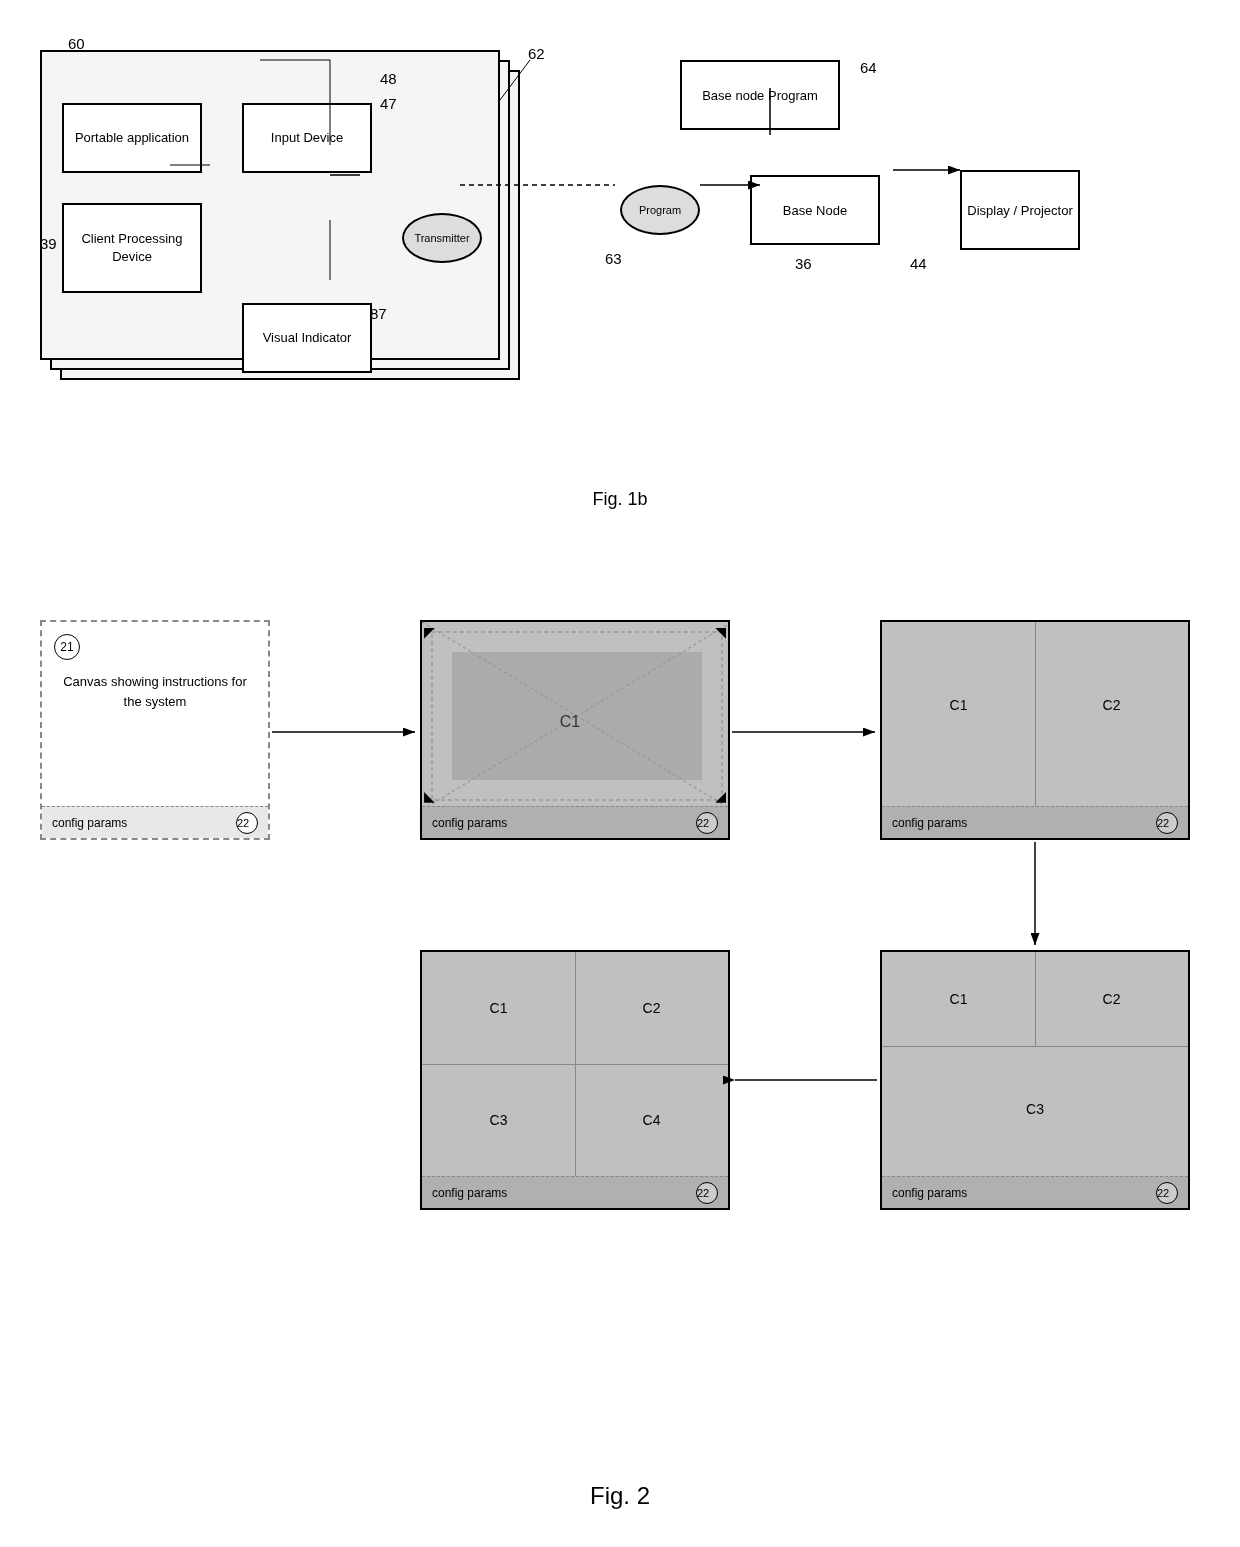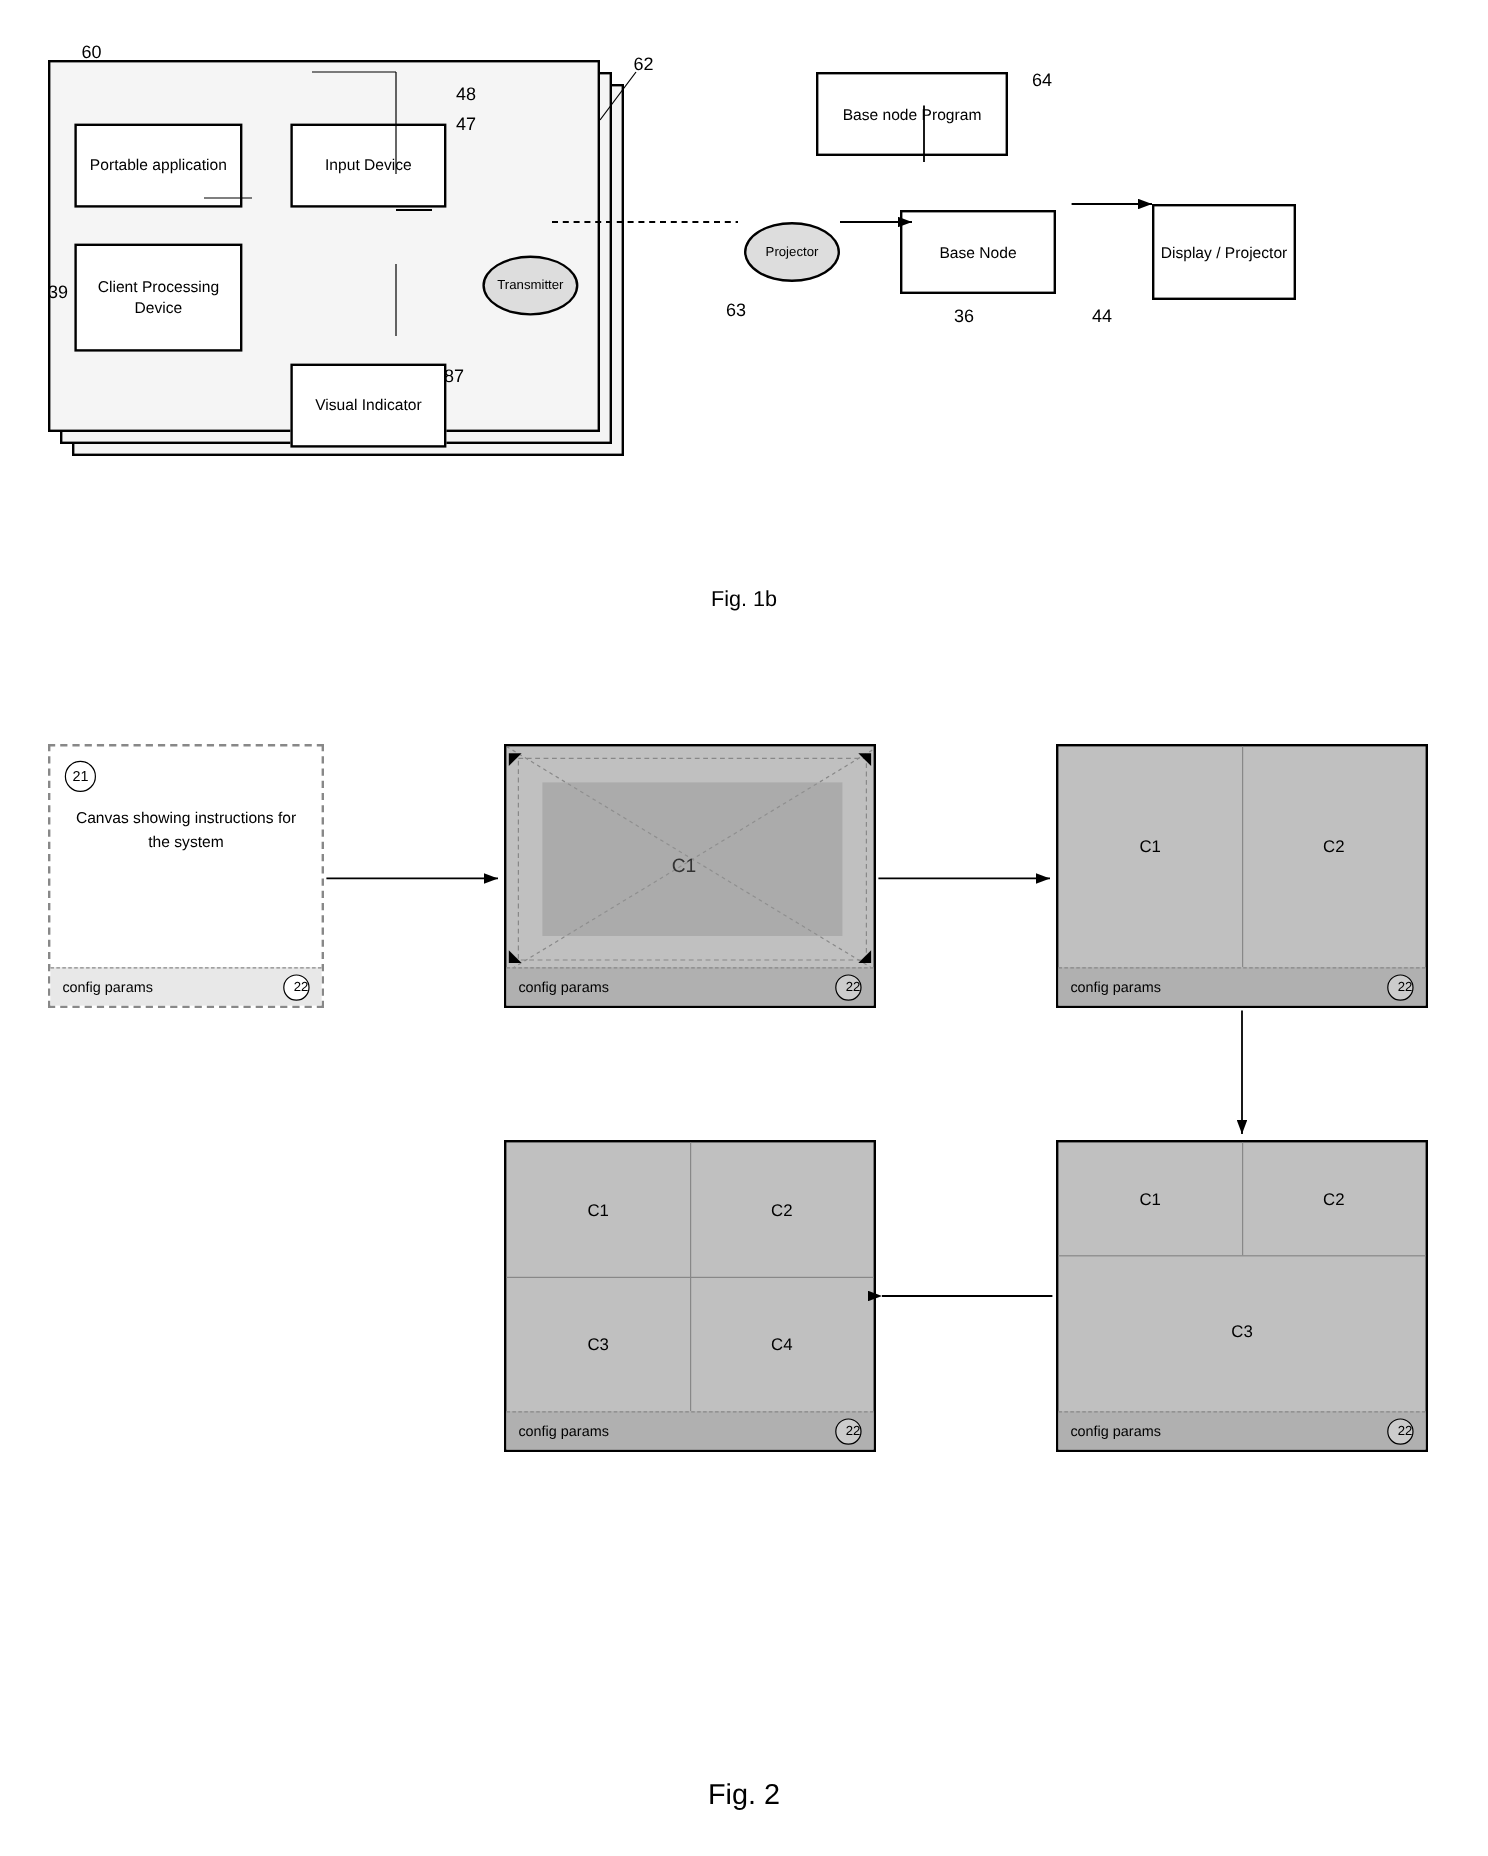--- a/index.html
+++ b/index.html
@@ -222,21 +222,21 @@
       display: flex;
       align-items: center;
       padding: 0 10px;
       font-size: 12px;
       background: #e8e8e8;
     }
 
     .circle-badge {
       display: inline-flex;
       align-items: center;
-      justify-content: flex-end;
+      justify-content: flex-start;
       width: 22px;
       height: 22px;
       border: 1.5px solid #000;
       border-radius: 50%;
       font-size: 11px;
       margin-left: auto;
       background: #fff;
     }
 
     
@@ -291,21 +291,21 @@
 
   <span class="num-label" style="left:370px; top:305px;">87</span>
 
   <div class="right-side">
 
     <div class="box-base-node-program">
       <span>Base node Program</span>
     </div>
 
     <div class="receiver-ellipse">
-      <span>Projector</span>
+      <span>Program</span>
     </div>
 
     <div class="box-base-node">
       <span>Base Node</span>
     </div>
 
     <div class="box-display-projector">
       <span>Display / Projector</span>
     </div>
 

